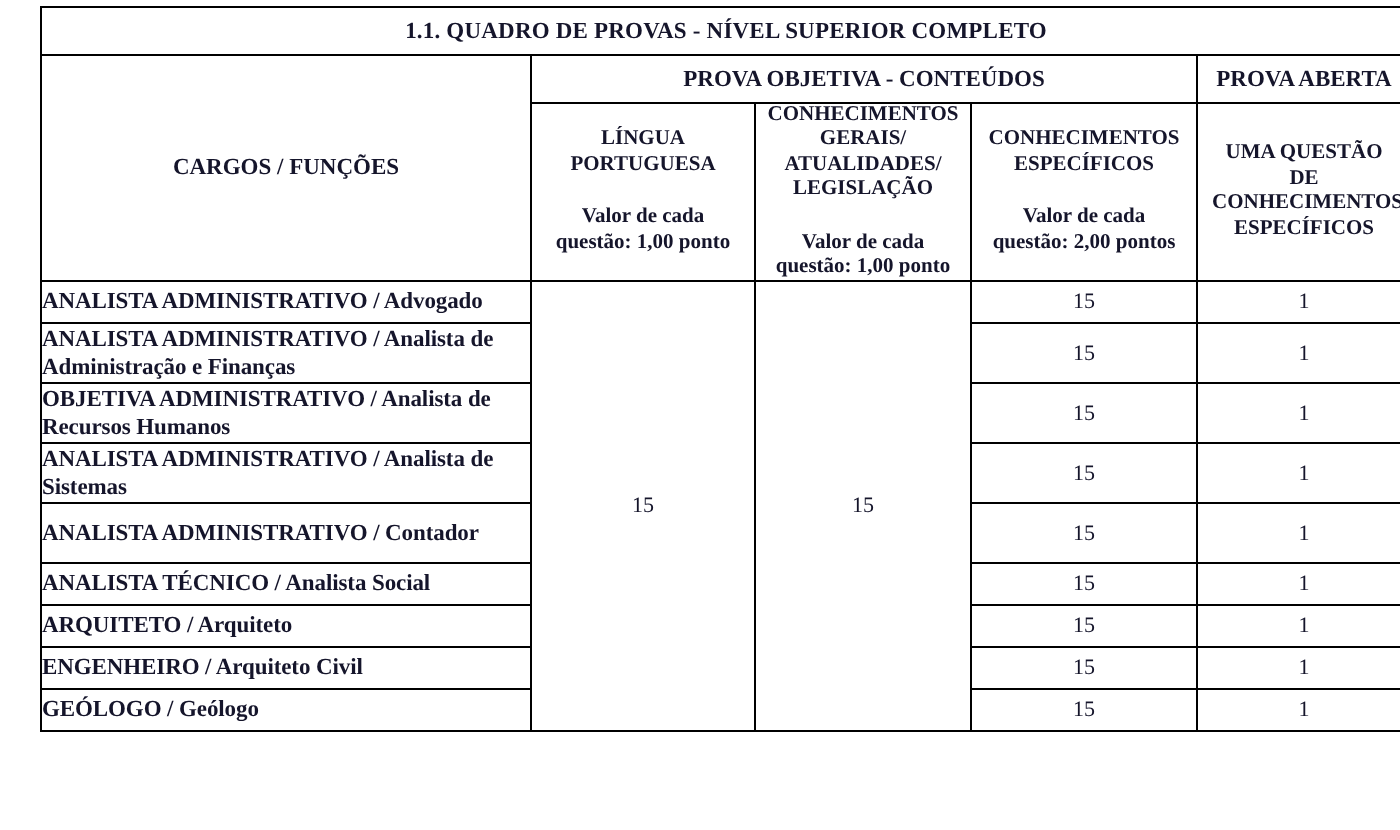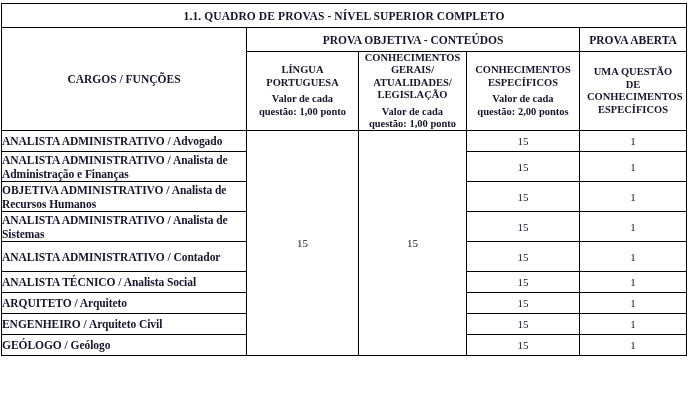--- a/index.html
+++ b/index.html
@@ -12,21 +12,21 @@
     height: 415px;
     font-family: "Liberation Serif", "DejaVu Serif", serif;
     color: #1a1a2e;
     overflow: hidden;
   }
   .sheet {
     position: relative;
     width: 700px;
     height: 415px;
     box-sizing: border-box;
-    padding: 3px 10px 5px 1px;
+    padding: 3px 10px 5px 20px;
   }
   table.quadro {
     width: 685px;
     border-collapse: collapse;
     table-layout: fixed;
     background: #ffffff;
   }
   table.quadro td {
     border: 1px solid #000000;
     padding: 0;
@@ -77,21 +77,21 @@
     vertical-align: middle;
     padding: 4px;
   }
   .hdr .hdr-main {
     display: block;
     white-space: pre-line;
   }
   .hdr .hdr-value {
     display: block;
     white-space: pre-line;
-    margin-top: 4px;
+    margin-top: 14px;
   }
   .hdr.pa-col {
     vertical-align: middle;
     padding: 4px 3px;
   }
   .hdr.pa-col .hdr-main { margin: 4px; }
 
   
   td.cargo {
     font-size: 11.5px;

